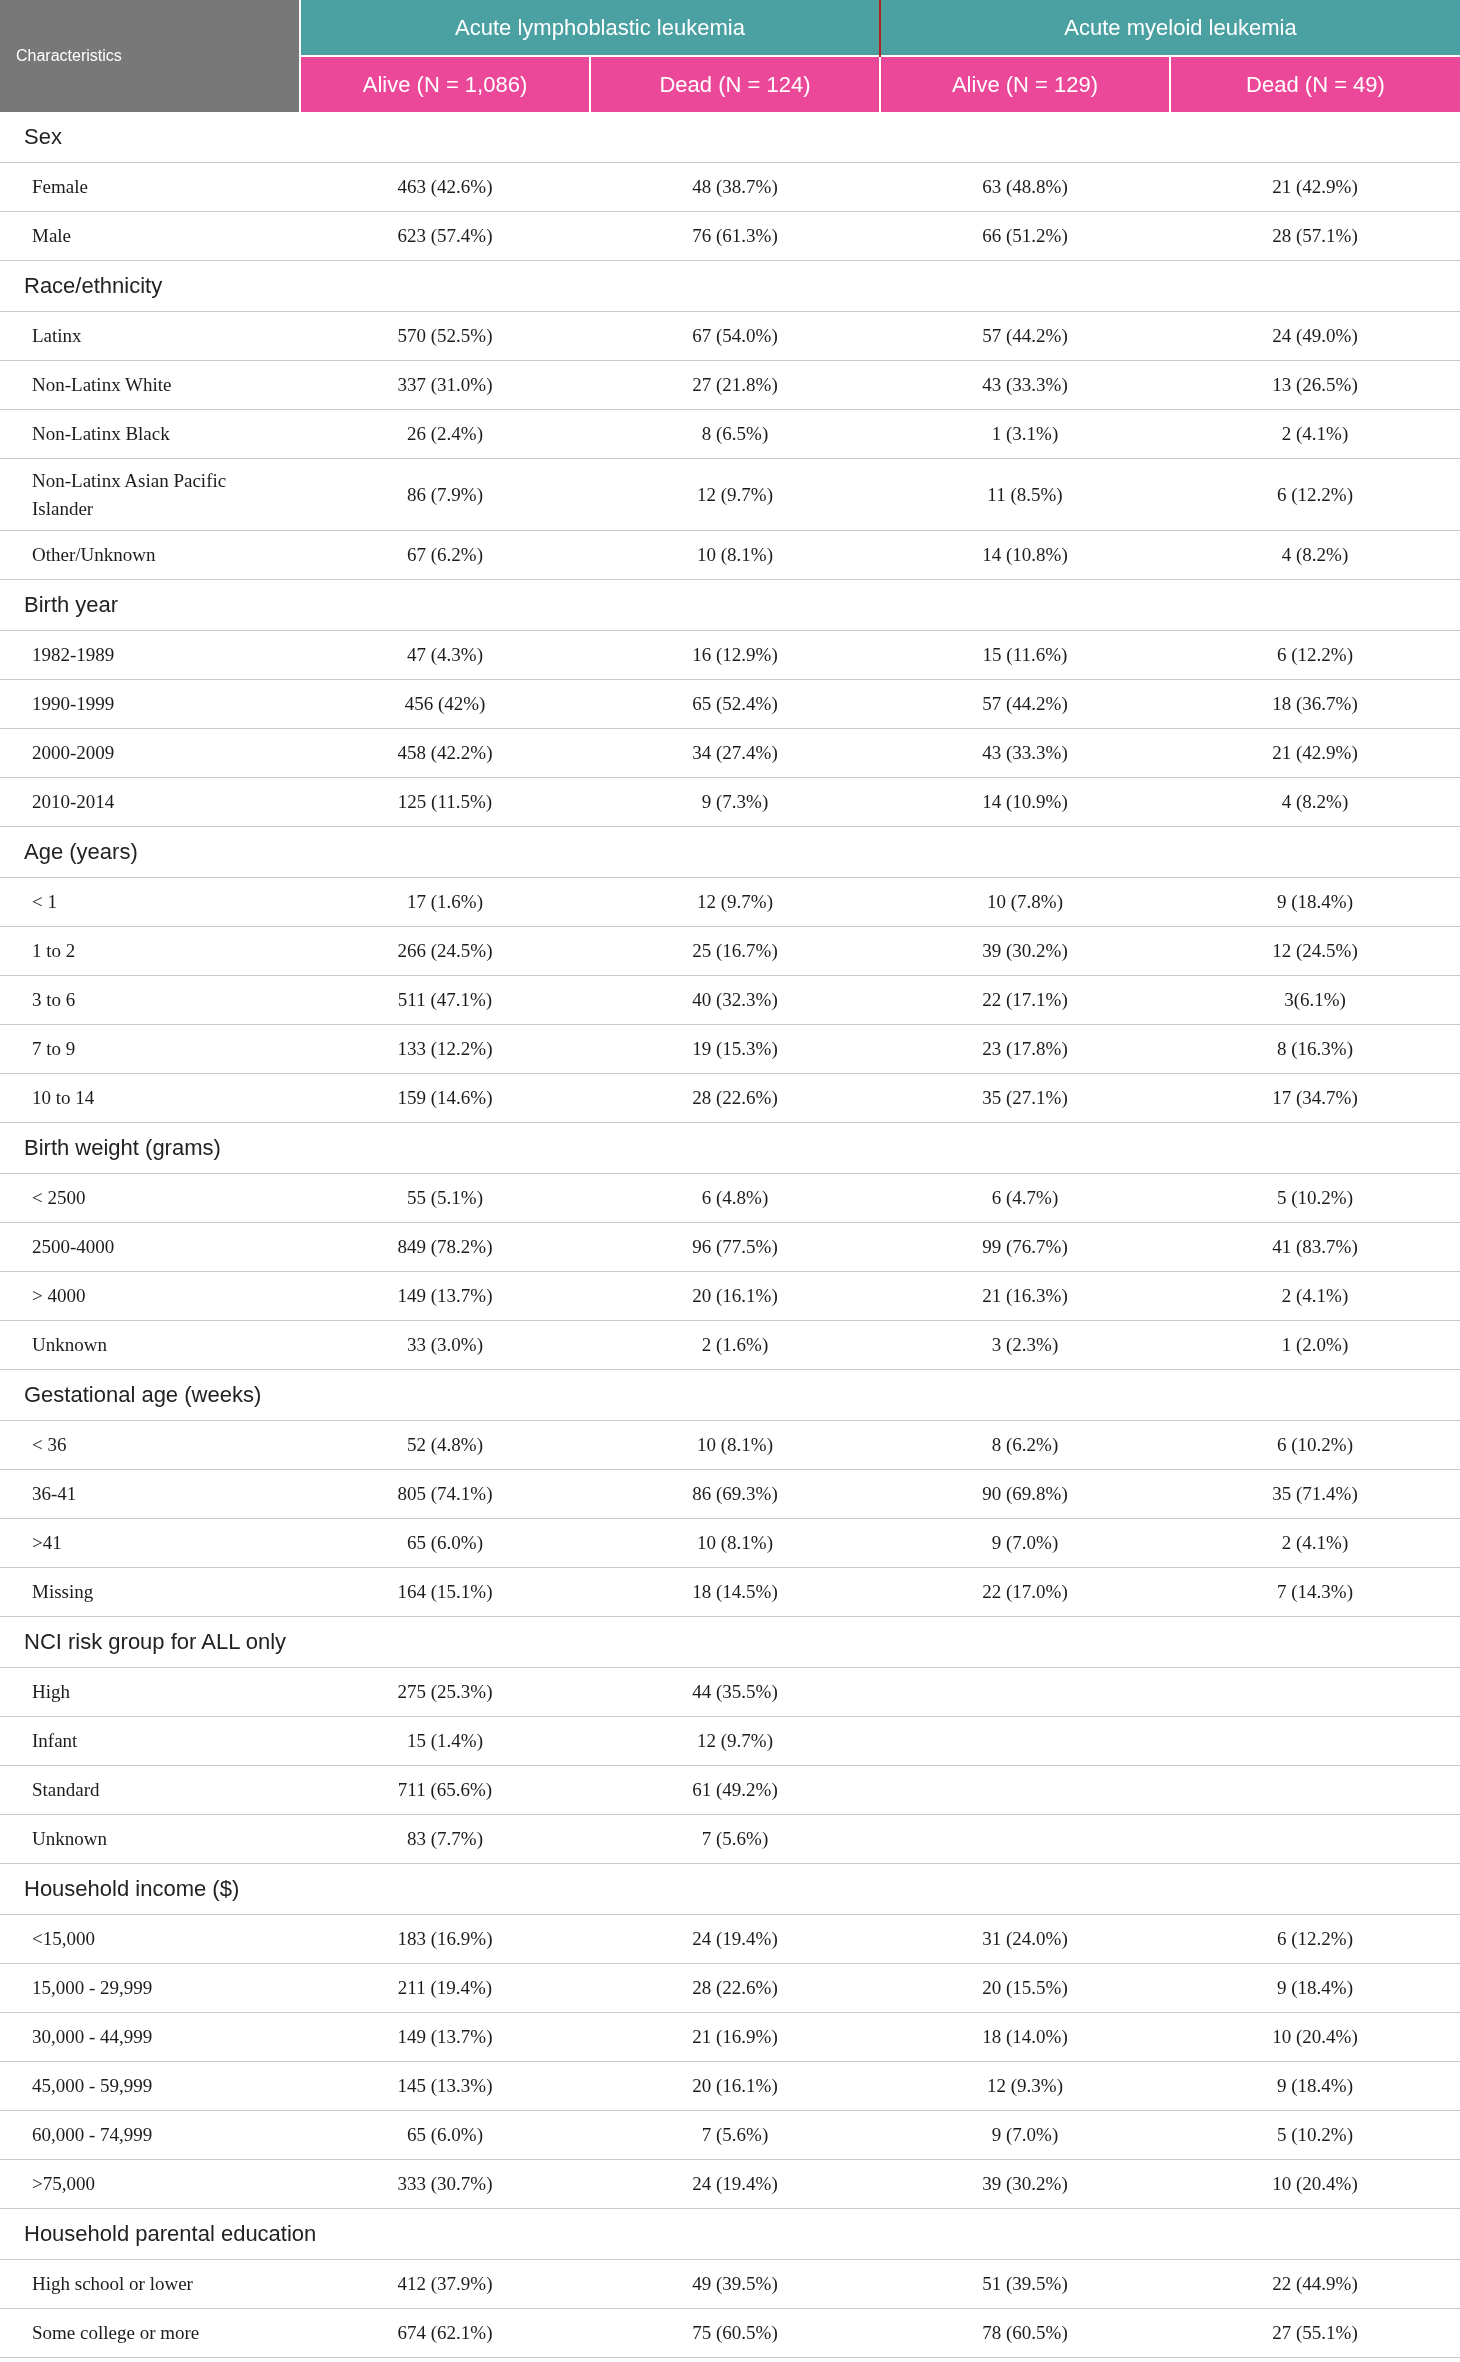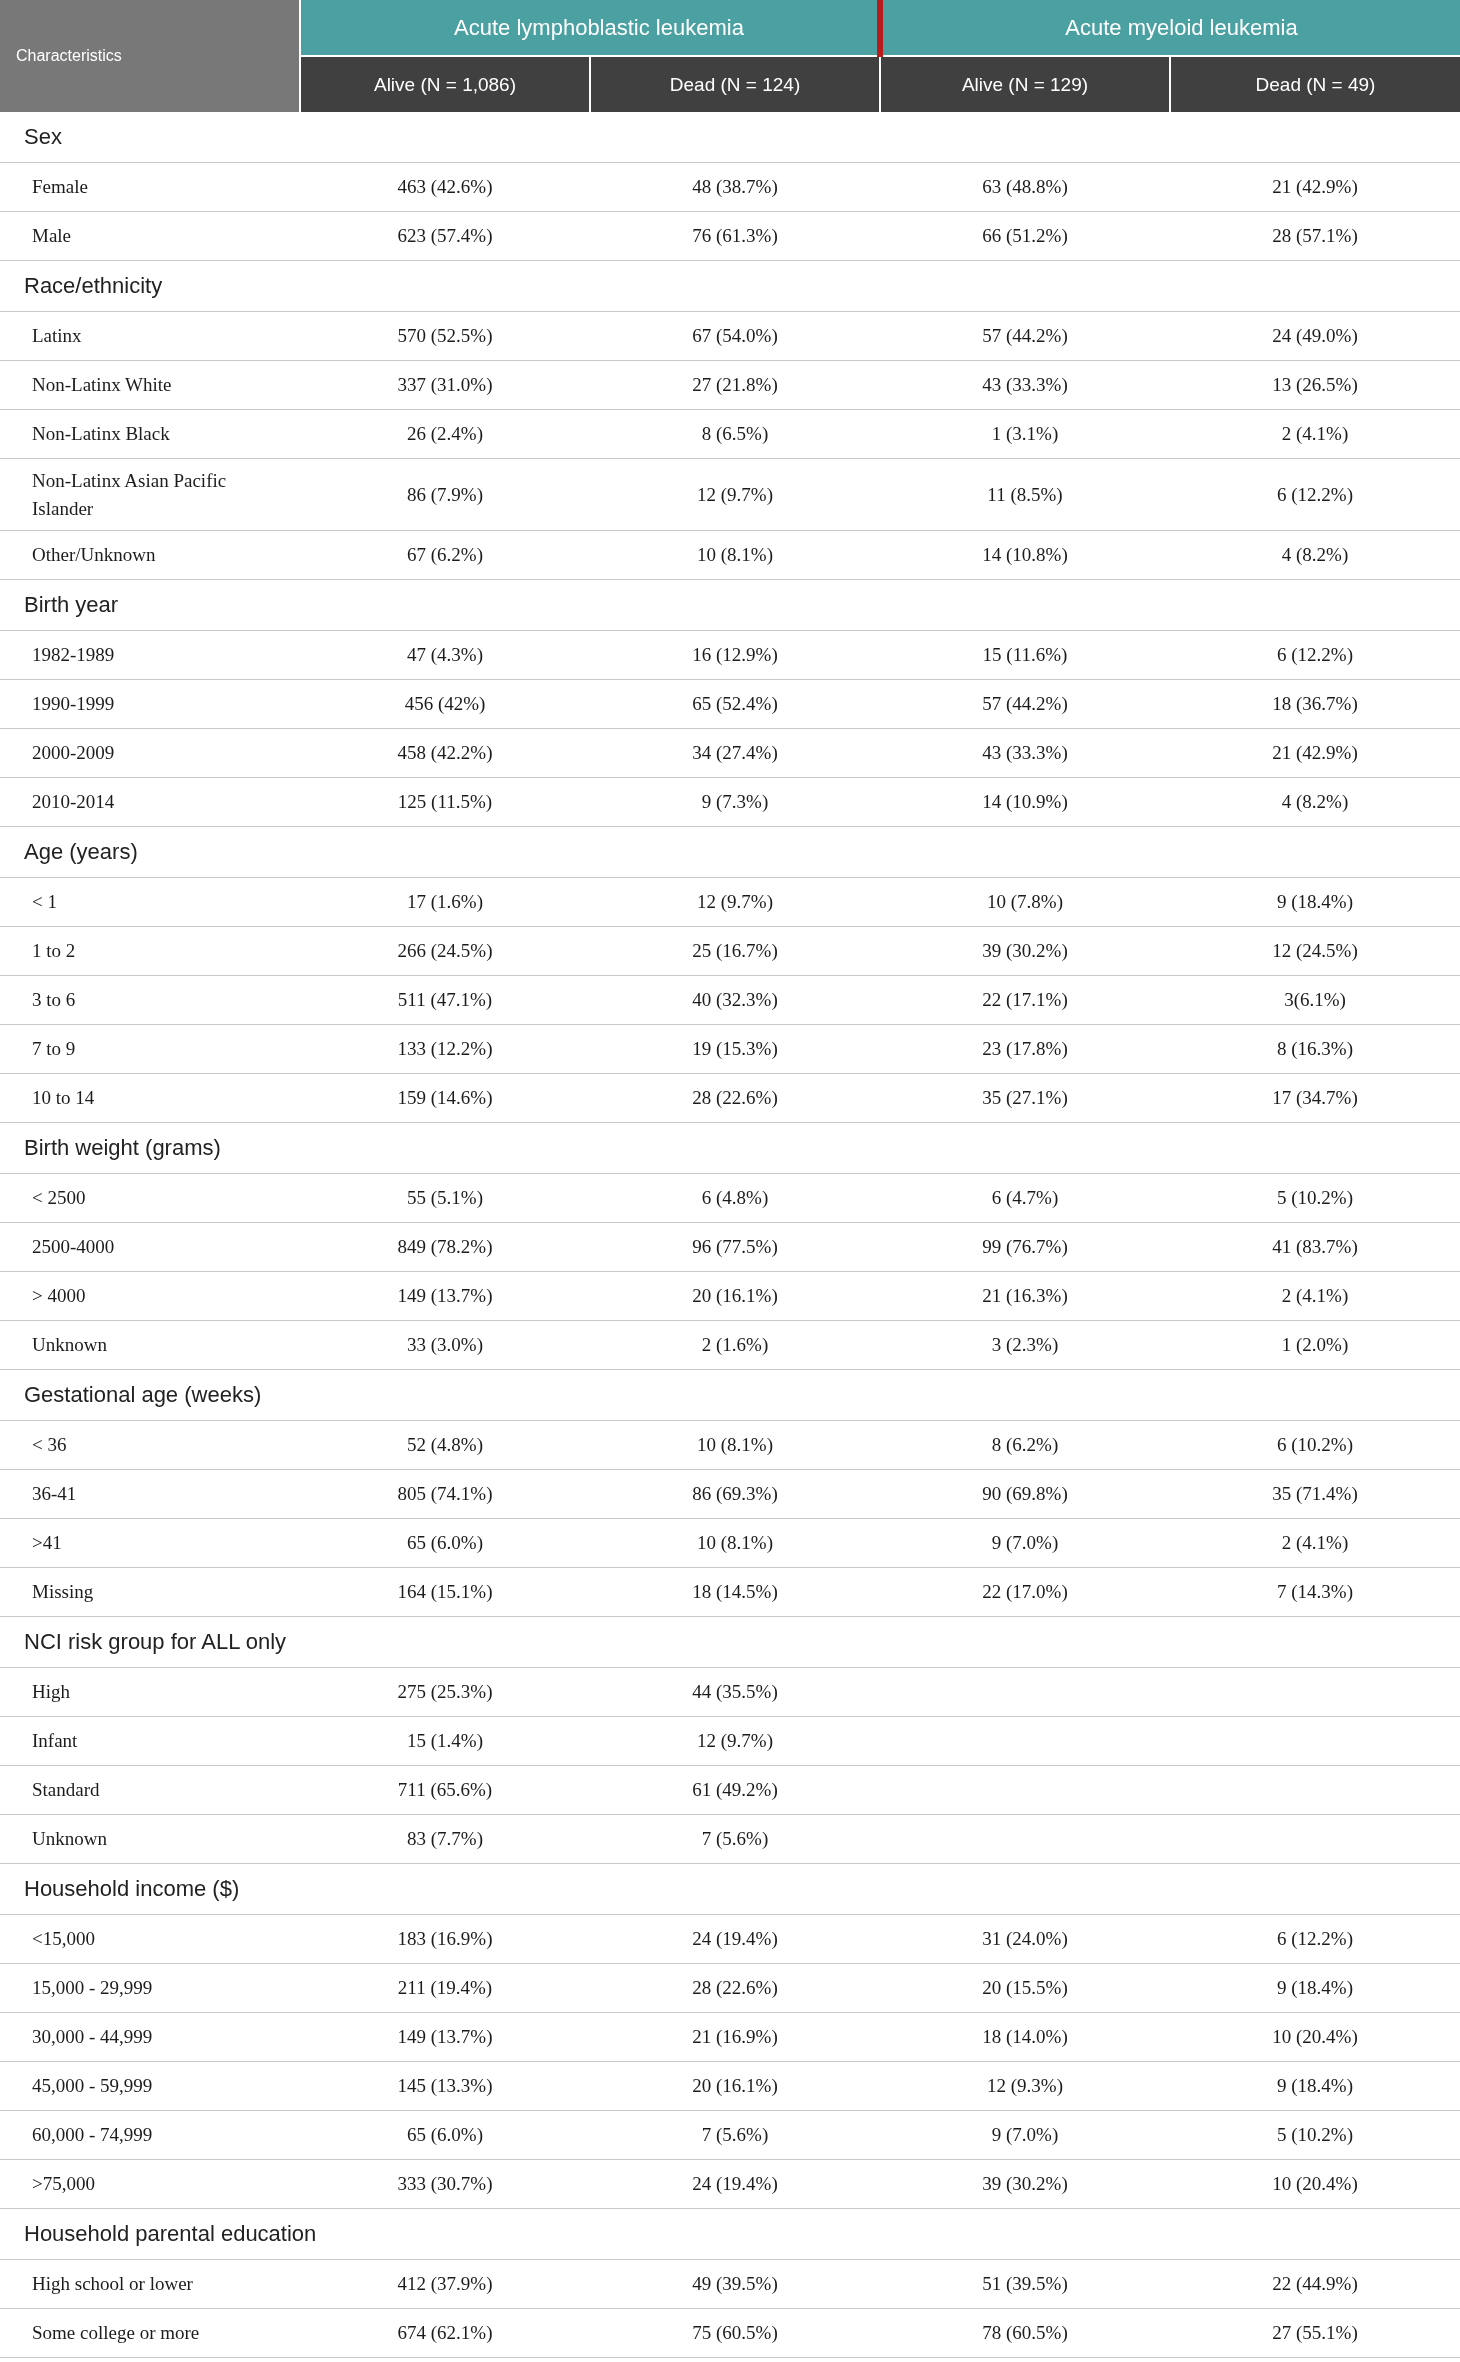--- a/index.html
+++ b/index.html
@@ -34,27 +34,27 @@
     padding-left: 16px;
     font-size: 16px;
     height: 112px;
   }
   th.group-head {
     background: #4ba1a2;
     height: 56px;
     border-left: 2px solid #ffffff;
     padding-left: 20px;
   }
-  th.group-head + th.group-head { border-left: 6px solid #b91c1c; }
+  th.group-head + th.group-head { border-left: 2px solid #b91c1c; }
   th.sub-head {
-    background: #404040;
+    background: #ec4899;
     height: 56px;
     border-left: 2px solid #ffffff;
     border-top: 2px solid #ffffff;
-    font-size: 19px;
+    font-size: 22px;
   }
 
   
   tbody td {
     border-bottom: 1px solid #c9c9c9;
     vertical-align: middle;
     font-size: 19px;
   }
   tr.section-row td {
     font-family: "Liberation Sans", sans-serif;

